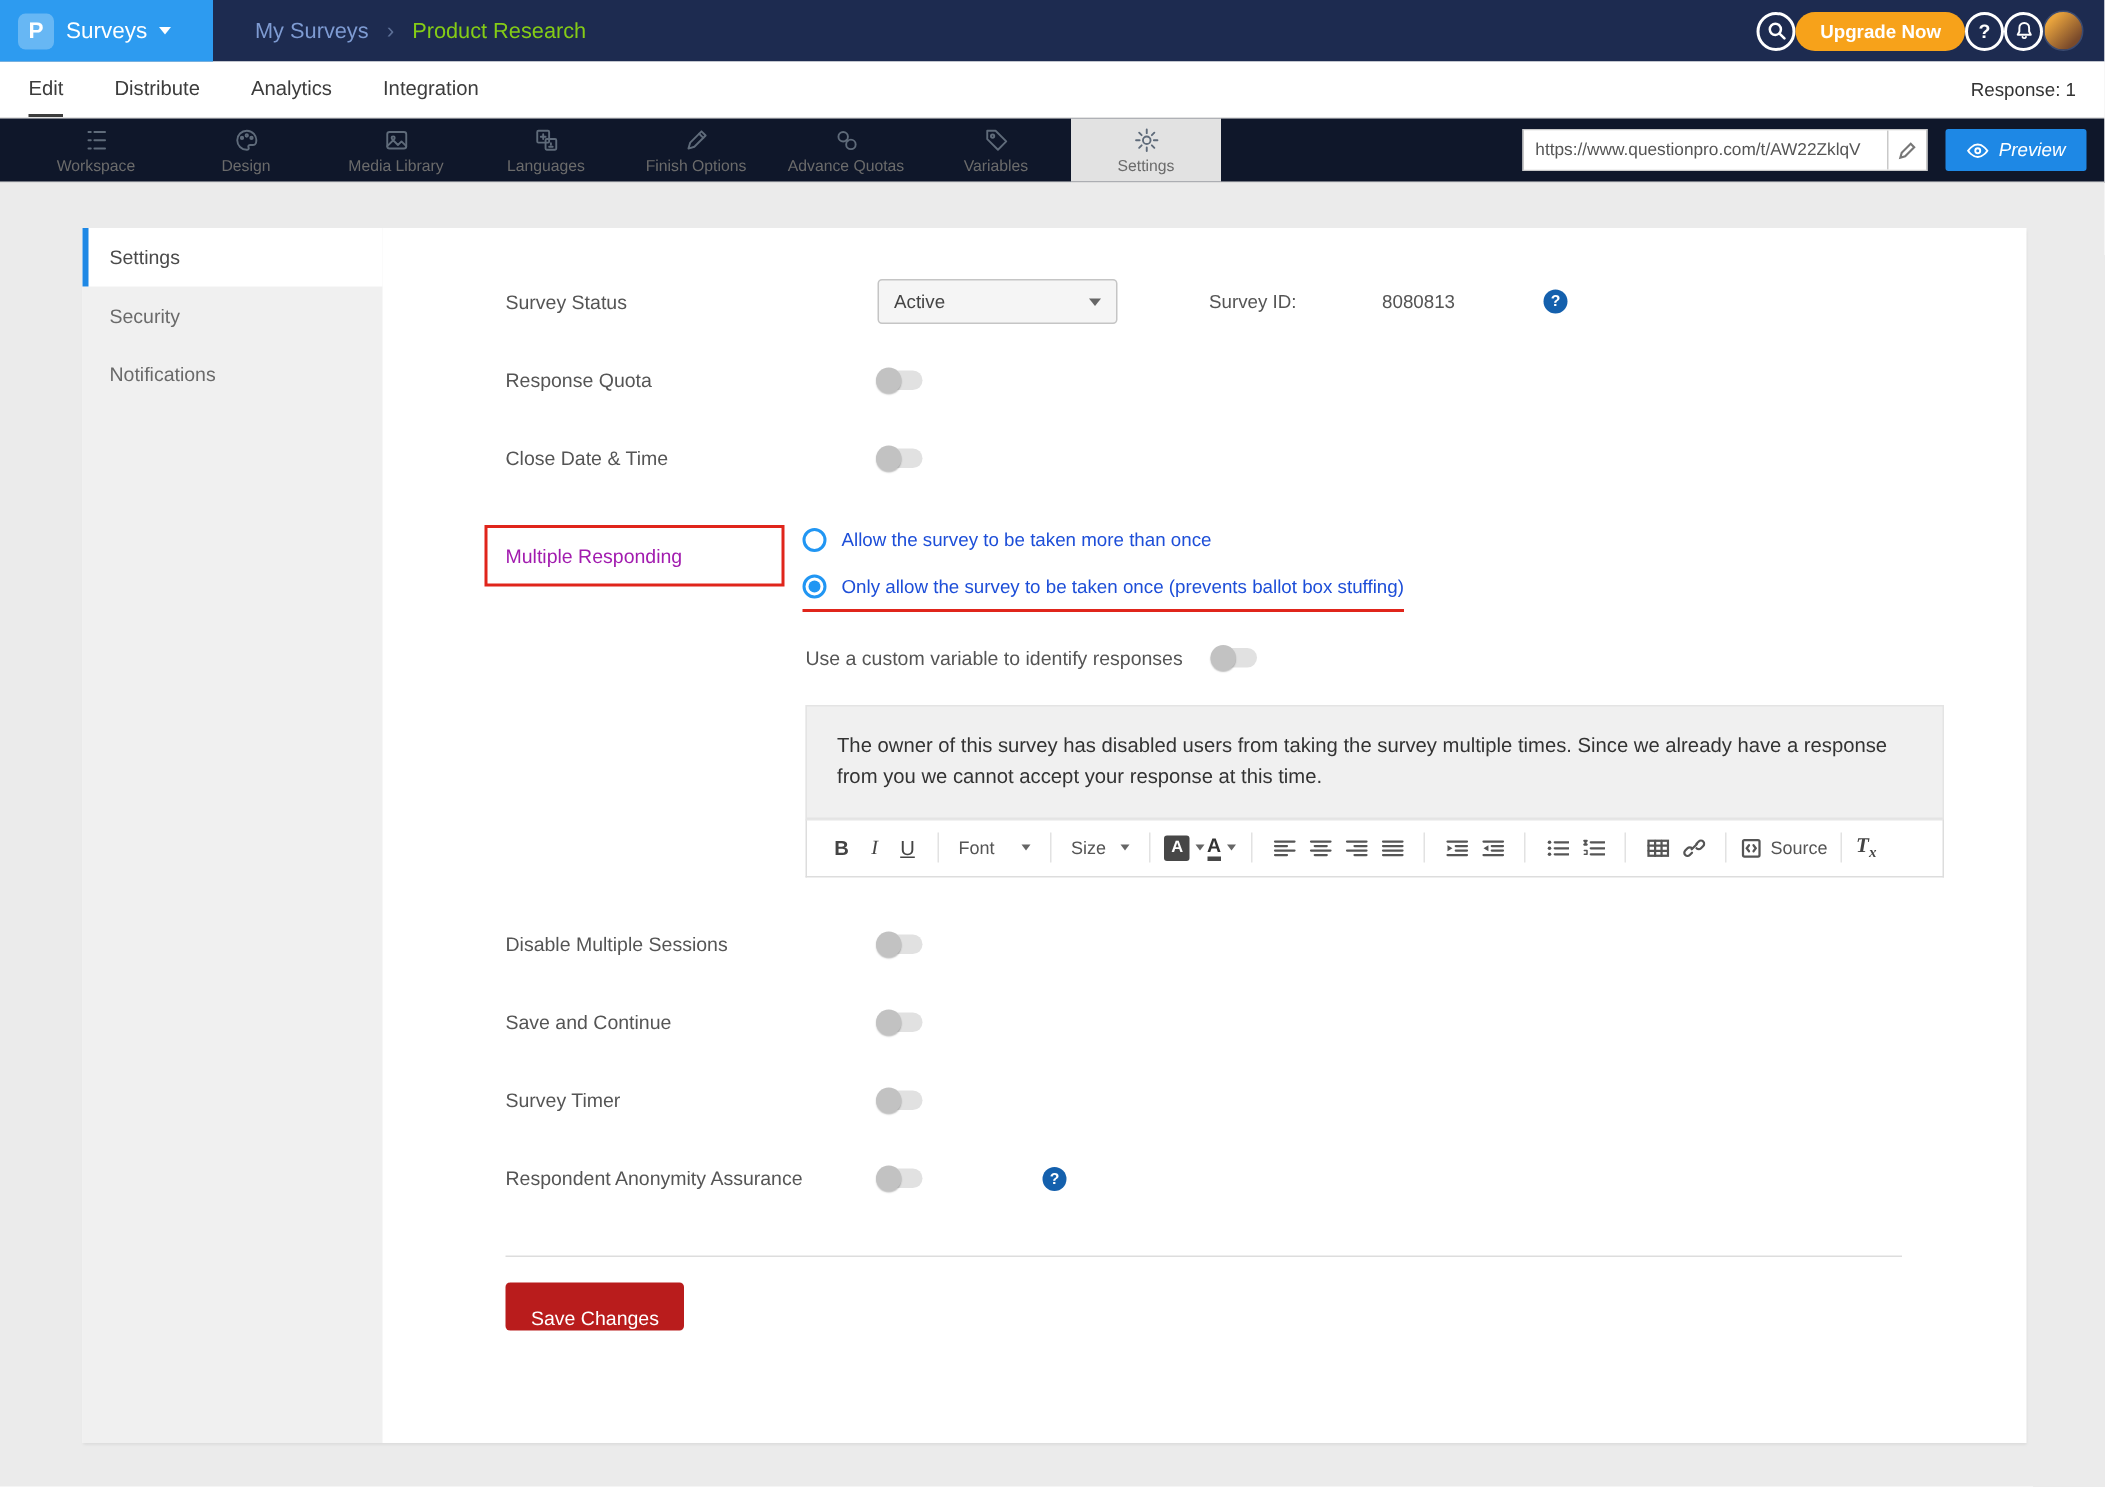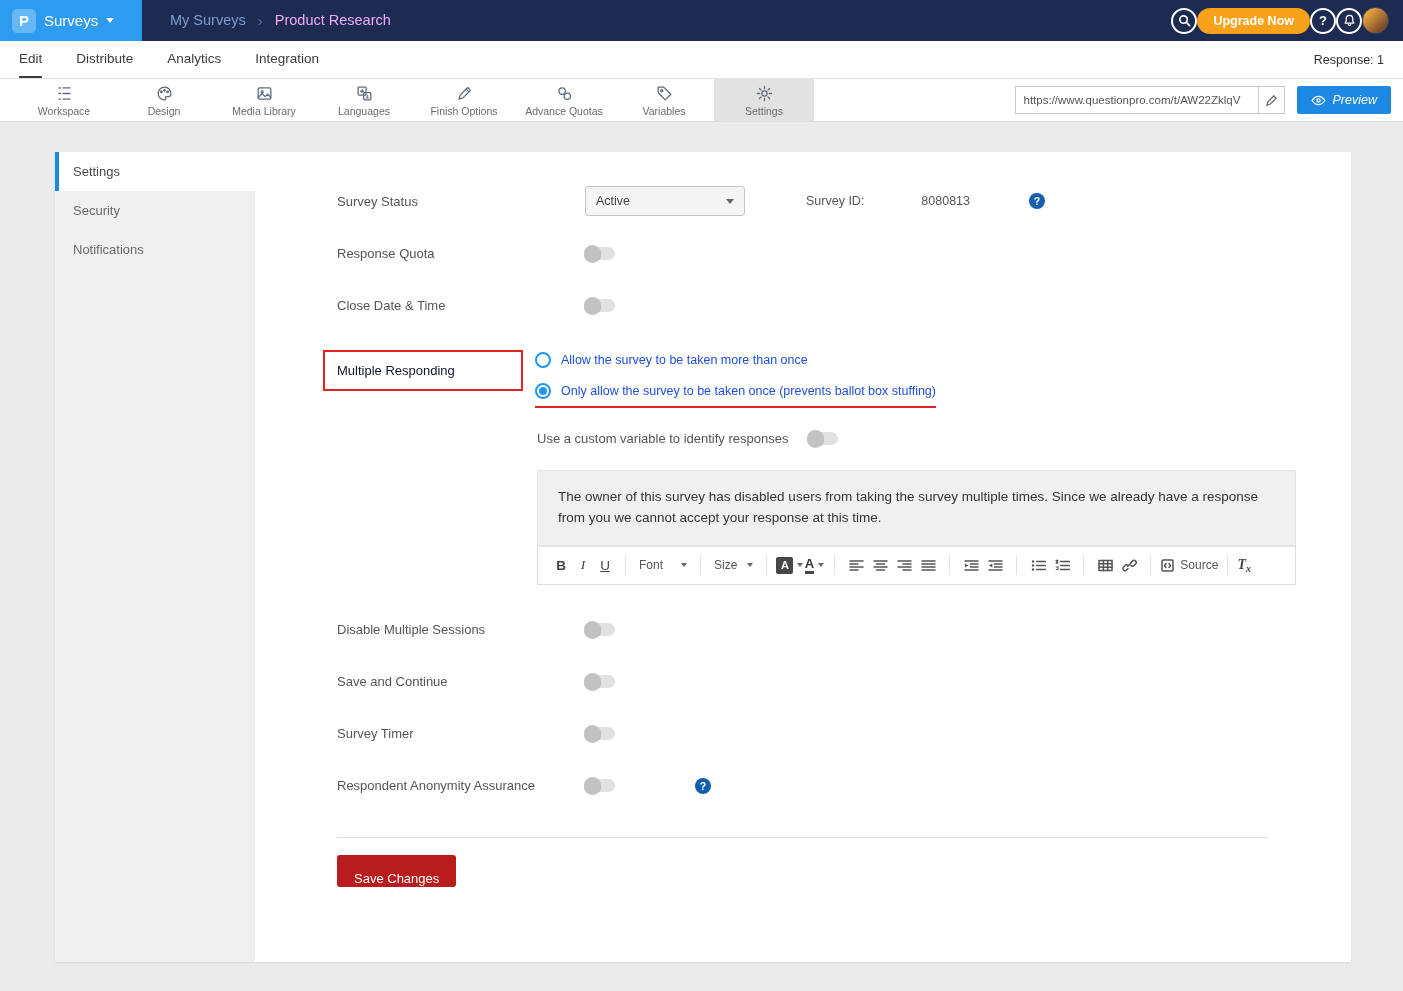--- a/index.html
+++ b/index.html
@@ -7,37 +7,37 @@
   body { font-family:"Liberation Sans", sans-serif; background:#ebebeb; }
 
   
   .topbar { height:41px; background:#1d2b50; display:flex; align-items:center; }
   .brand { width:142px; height:41px; background:#2d9bf0; display:flex; align-items:center; gap:8px; padding:0 12px; cursor:pointer; }
   .brand-logo { width:24px; height:24px; border-radius:5px; background:rgba(255,255,255,.28); color:#fff; font-weight:bold; display:flex; align-items:center; justify-content:center; font-size:15px; }
   .brand-name { color:#fff; font-size:15px; }
   .tri { width:0; height:0; border-left:4px solid transparent; border-right:4px solid transparent; border-top:5px solid #fff; display:inline-block; }
   .tri.gray { border-top-color:#666; }
   .tri.sm { border-left-width:3px; border-right-width:3px; border-top-width:4px; }
-  .breadcrumb { display:flex; gap:12px; margin-left:28px; font-size:14.5px; }
+  .breadcrumb { display:flex; align-items:center; gap:12px; margin-left:28px; font-size:14.5px; }
   .crumb-parent { color:#7e9bd2; cursor:pointer; }
   .crumb-sep { color:#5c6f96; font-size:15px; }
-  .crumb-current { color:#f0abfc; }
+  .crumb-current { color:#84cc16; }
   .topbar-right { margin-left:auto; display:flex; align-items:center; padding-right:14px; }
   .circle-btn { width:26px; height:26px; border:2px solid #fff; border-radius:50%; display:flex; align-items:center; justify-content:center; color:#fff; font-size:13px; font-weight:bold; cursor:pointer; flex:0 0 auto; }
   .upgrade-btn { background:#f7a21a; color:#fff; font-weight:bold; font-size:12.5px; border:none; border-radius:13px; height:26px; padding:0 16px; cursor:pointer; }
   .avatar { width:27px; height:27px; border-radius:50%; background:linear-gradient(135deg,#e8a33d 20%,#7a4a2b 80%); border:1px solid #3a4a70; cursor:pointer; }
 
   
   .tabs-row { height:38px; background:#fff; border-bottom:1px solid #e3e3e3; display:flex; align-items:stretch; padding:0 19px; }
   .tab { font-size:13.5px; color:#3c3c3c; margin-right:34px; display:flex; align-items:center; border-bottom:2px solid transparent; cursor:pointer; }
   .tab.active { border-bottom-color:#3c3c3c; }
   .response-label { margin-left:auto; align-self:center; font-size:12.5px; color:#333; }
 
   
-  .toolbar-row { height:43px; background:#ffffff; border-bottom:1px solid #ddd; display:flex; align-items:stretch; padding-left:14px; }
+  .toolbar-row { height:43px; background:#0f172a; border-bottom:1px solid #ddd; display:flex; align-items:stretch; padding-left:14px; }
   .tool-item { width:100px; display:flex; flex-direction:column; align-items:center; justify-content:center; gap:2px; cursor:pointer; }
   .tool-item svg { width:19px; height:19px; stroke:#5f6b7a; fill:none; stroke-width:1.6; stroke-linecap:round; stroke-linejoin:round; }
   .tool-label { font-size:10.5px; color:#6b6b6b; white-space:nowrap; }
   .tool-item.active { background:#e2e2e2; }
   .toolbar-right { margin-left:auto; display:flex; align-items:center; gap:12px; padding-right:12px; }
   .url-wrap { display:flex; height:28px; border:1px solid #c9c9c9; background:#fff; }
   .url-input { border:none; outline:none; width:242px; font-size:11.5px; color:#555; padding:0 8px; font-family:"Liberation Sans",sans-serif; }
   .url-edit { width:26px; border-left:1px solid #c9c9c9; display:flex; align-items:center; justify-content:center; background:#fff; cursor:pointer; }
   .url-edit svg { width:13px; height:13px; stroke:#777; fill:none; stroke-width:1.5; }
   .preview-btn { height:28px; background:#1e88e5; color:#fff; border:none; font-size:12.5px; padding:0 14px; display:flex; align-items:center; gap:7px; border-radius:2px; cursor:pointer;font-style:italic; }
@@ -57,21 +57,21 @@
   .select { width:160px; height:30px; background:#f5f5f5; border:1px solid #c5c5c5; border-radius:3px; display:flex; align-items:center; justify-content:space-between; padding:0 10px; font-size:12.5px; color:#444; cursor:pointer; }
   .sid-label { margin-left:13px; font-size:12.5px; color:#555; }
   .sid-value { margin-left:9px; font-size:12.5px; color:#555; }
   .help-dot { width:16px; height:16px; border-radius:50%; background:#1460ad; color:#fff; font-size:10.5px; font-weight:bold; display:flex; align-items:center; justify-content:center; margin-left:11px; cursor:pointer; flex:0 0 auto; }
 
   .toggle { width:30px; height:13px; background:#e1e1e1; border-radius:7px; position:relative; cursor:pointer; flex:0 0 auto; }
   .toggle::before { content:""; position:absolute; left:-1px; top:-2px; width:17px; height:17px; border-radius:50%; background:#c2c2c2; box-shadow:0 1px 1px rgba(0,0,0,.25); }
 
   
   .mr-row { display:flex; align-items:flex-start; margin:30px 0 8px 0; }
-  .mr-label-box { border:2px solid #e0251b; padding:11px 12px; margin-left:-14px; font-size:13px; color:#0f172a; flex:0 0 auto; width:200px; }
+  .mr-label-box { border:2px solid #e0251b; padding:11px 12px; margin-left:-14px; font-size:13px; color:#a21caf; flex:0 0 auto; width:200px; }
   .mr-options { margin-left:12px; padding-top:2px; }
   .radio-line { display:flex; align-items:center; gap:10px; margin-bottom:15px; }
   .radio { width:16px; height:16px; border:2px solid #2196f3; border-radius:50%; position:relative; cursor:pointer; flex:0 0 auto; background:#fff; }
   .radio.checked::after { content:""; position:absolute; inset:2px; border-radius:50%; background:#2196f3; }
   .radio-label { font-size:12.5px; color:#1d4ed8; }
   .red-underline { border-bottom:2px solid #e0251b; padding-bottom:7px; }
 
   .indent-row { margin-left:200px; display:flex; align-items:center; gap:20px; margin-bottom:24px; }
   .indent-block { margin-left:200px; width:759px; }
   .msg-box { background:#f0f0f0; border:1px solid #e4e4e4; padding:16px 20px; font-size:13.5px; color:#333; line-height:1.55; }

